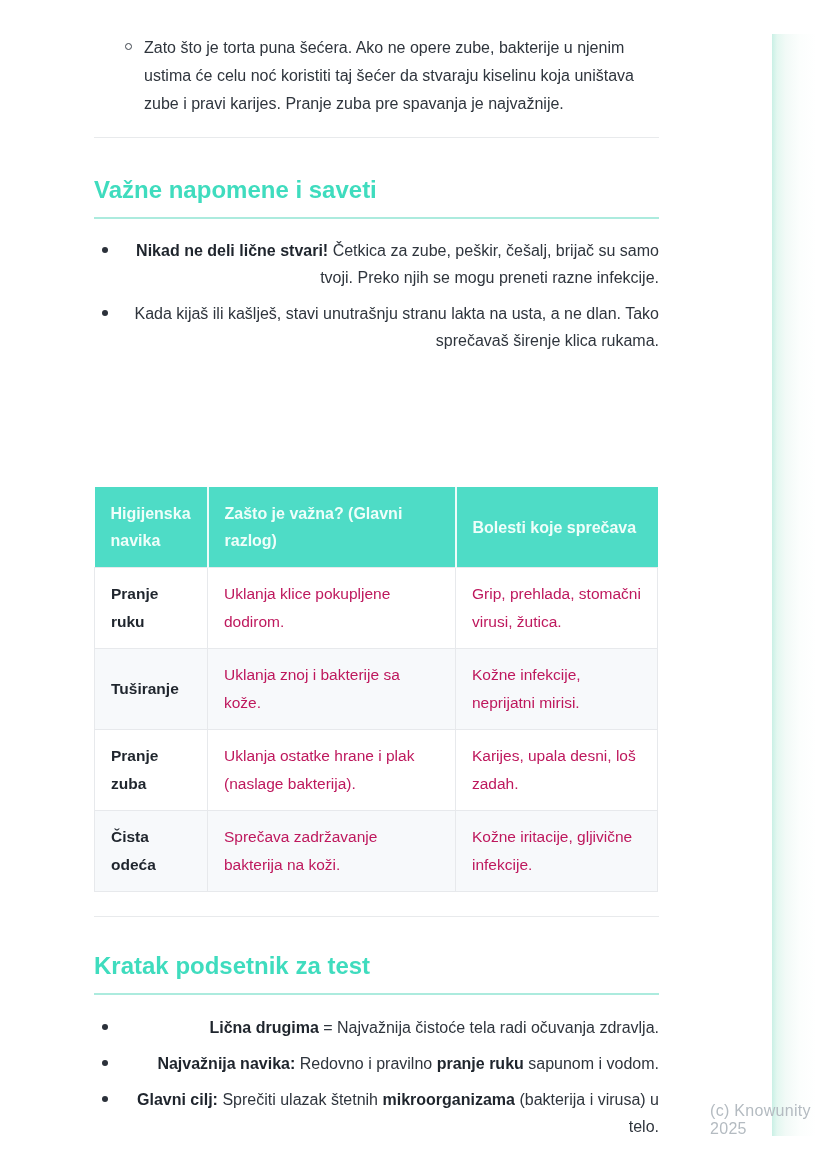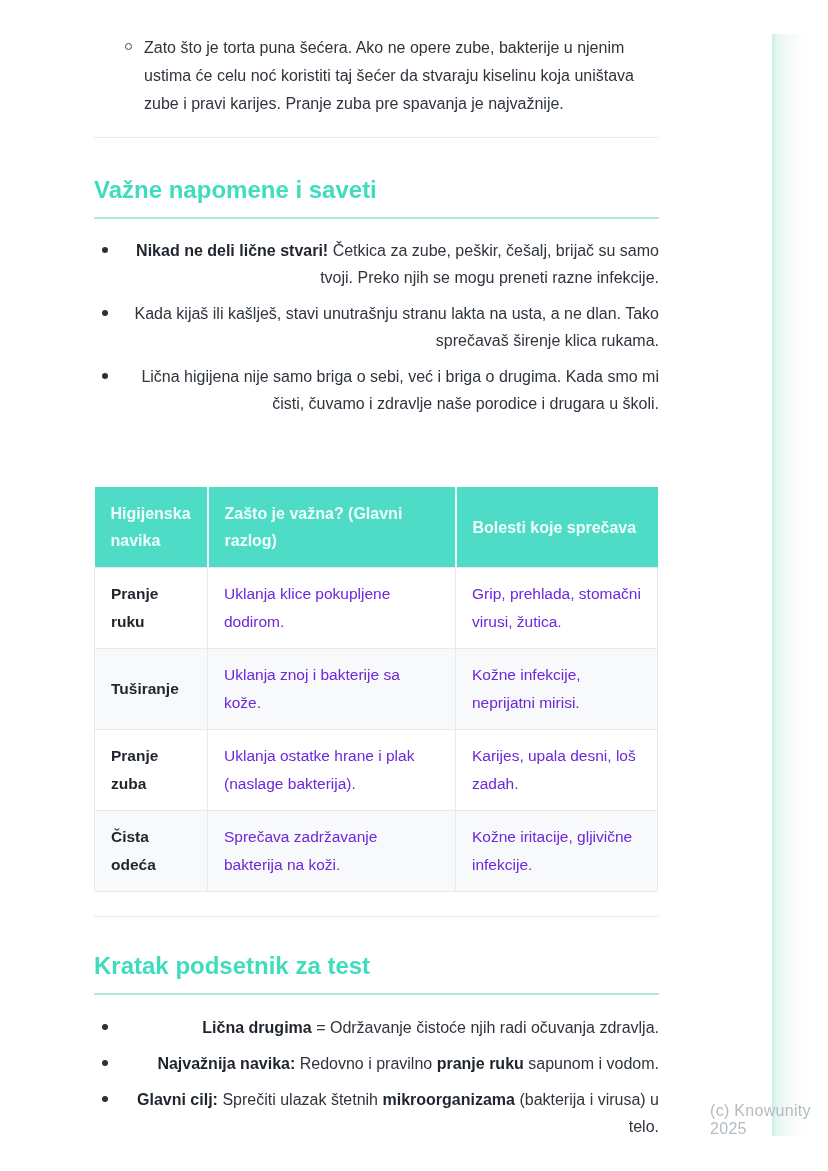--- a/index.html
+++ b/index.html
@@ -70,21 +70,21 @@
     font-size: 16px; font-weight: bold; text-align: left;
     padding: 12px 16px; line-height: 27px; vertical-align: middle;
     border-right: 2px solid rgba(255,255,255,0.9);
     height: 56px;
   }
   table.hygiene th:last-child { border-right: none; }
 
   table.hygiene td {
     border: 1px solid #E7E9EC;
     background: #ffffff;
-    font-size: 15.5px; line-height: 28px; color: #6d28d9;
+    font-size: 15.5px; line-height: 28px; color: #be185d;
     padding: 12px 16px; vertical-align: middle;
     height: 55px;
   }
   table.hygiene tr.alt td { background: #F7F9FB; }
   table.hygiene td.habit { font-weight: bold; color: #1F252D; }
 
   
   .side-strip {
     position: absolute; left: 748px; top: 34px;
     width: 44px; height: 1102px;
@@ -118,24 +118,20 @@
 
   <ul class="disc-list notes-list">
     <li>
       <span class="disc-marker"></span>
       <span><b>Nikad ne deli lične stvari!</b><span> Četkica za zube, peškir, češalj, brijač su samo tvoji. Preko njih se mogu preneti razne infekcije.</span></span>
     </li>
     <li>
       <span class="disc-marker"></span>
       <span><span>Kada kijaš ili kašlješ, stavi unutrašnju stranu lakta na usta, a ne dlan. Tako sprečavaš širenje klica rukama.</span></span>
     </li>
-    <li>
-      <span class="disc-marker"></span>
-      <span><span>Lična higijena nije samo briga o sebi, već i briga o drugima. Kada smo mi čisti, čuvamo i zdravlje naše porodice i drugara u školi.</span></span>
-    </li>
   </ul>
 
   <table class="hygiene">
     <colgroup>
       <col class="col-habit">
         <col class="col-reason">
         <col class="col-disease">
     </colgroup>
     <thead>
       <tr>
@@ -168,21 +164,21 @@
     </tbody>
   </table>
 
   <hr class="rule rule-2">
 
   <h2 class="section-heading heading-test">Kratak podsetnik za test</h2>
 
   <ul class="disc-list test-list">
     <li>
       <span class="disc-marker"></span>
-      <span><b>Lična drugima</b><span> = Održavanje čistoće njih radi očuvanja zdravlja.</span></span>
+      <span><b>Lična drugima</b><span> = Najvažnija čistoće tela radi očuvanja zdravlja.</span></span>
     </li>
     <li>
       <span class="disc-marker"></span>
       <span><b>Najvažnija navika:</b><span> Redovno i pravilno </span><b>pranje ruku</b><span> sapunom i vodom.</span></span>
     </li>
     <li>
       <span class="disc-marker"></span>
       <span><b>Glavni cilj:</b><span> Sprečiti ulazak štetnih </span><b>mikroorganizama</b><span> (bakterija i virusa) u telo.</span></span>
     </li>
   </ul>

